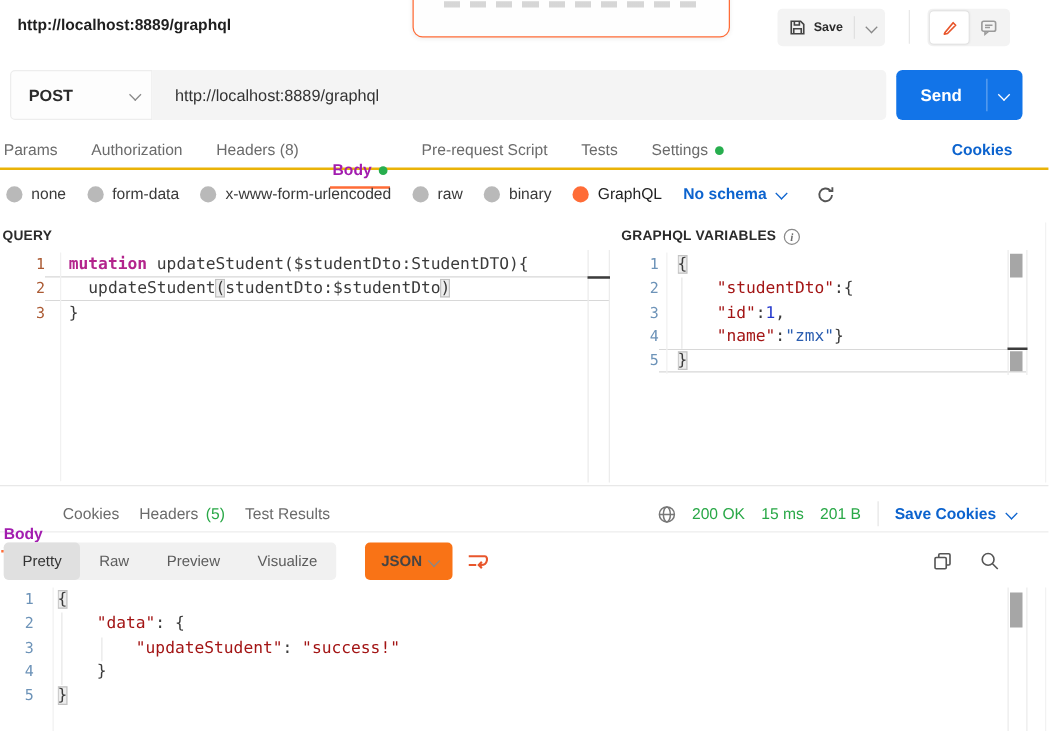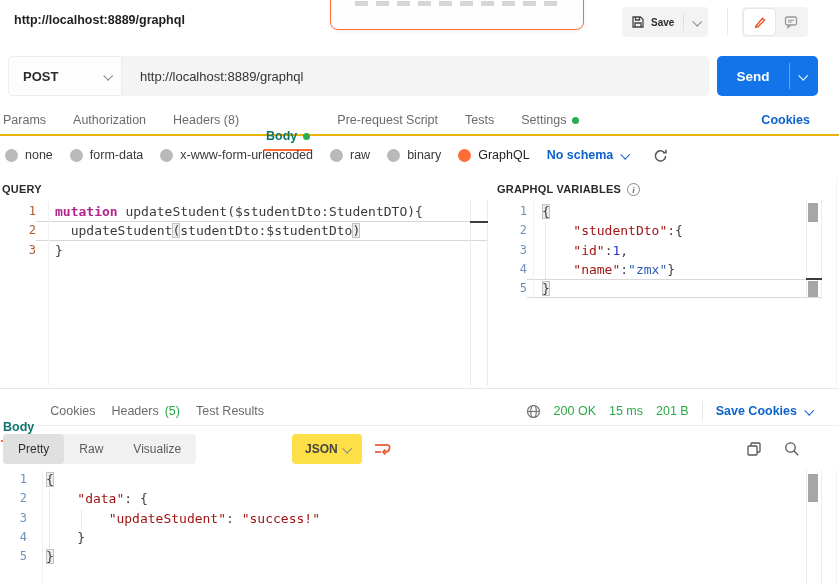--- a/index.html
+++ b/index.html
@@ -42,21 +42,21 @@
   
   .chev{display:inline-block;width:6px;height:6px;border-right:1.6px solid #888;
         border-bottom:1.6px solid #888;transform:rotate(45deg) translateY(-1px);}
   .chev.blue{border-color:var(--link);}
   .chev.white{border-color:#fff;}
 
   
   .tabrow{left:0;top:105px;width:839px;height:31px;border-bottom:2px solid #eab308;box-sizing:border-box;}
   .tabs{display:flex;gap:27px;padding-left:3px;height:30px;align-items:center;font-size:12.5px;color:#6b6b6b;}
   .tab{position:relative;height:30px;display:flex;align-items:center;gap:6px;cursor:pointer;white-space:nowrap;}
-  .tab.active{color:#0f766e;font-weight:600;margin-top:32px;}
+  .tab.active{color:#a21caf;font-weight:600;margin-top:32px;}
   .tab.active .under{position:absolute;left:-2px;right:-2px;bottom:0;height:2.5px;background:var(--accent);}
   .dot{width:7px;height:7px;border-radius:50%;background:var(--dotgreen);}
   .cookies{position:absolute;right:29px;top:0;height:30px;display:flex;align-items:center;
            color:var(--link);font-weight:600;font-size:12.5px;cursor:pointer;}
 
   
   .radiorow{left:0;top:142px;width:720px;height:26px;display:flex;gap:17px;align-items:center;
             padding-left:5px;font-size:12.5px;color:#3a3a3a;}
   .radio-item{display:flex;align-items:center;gap:7px;cursor:pointer;white-space:nowrap;}
   .rdot{width:13px;height:13px;border-radius:50%;background:#b9b9b9;}
@@ -99,21 +99,21 @@
   .status .g{color:var(--green);font-size:12.5px;font-weight:500;}
   .status-sep{width:1px;height:20px;background:#e6e6e6;}
   .save-resp{display:flex;align-items:center;gap:8px;color:var(--link);font-weight:600;
              font-size:12.5px;cursor:pointer;}
 
   .viewrow{left:0;top:434px;width:839px;height:30px;}
   .viewgroup{position:absolute;left:3px;top:0;height:30px;background:#f1f1f1;border-radius:4px;
              display:flex;align-items:center;font-size:12px;color:#5c5c5c;}
   .viewgroup .vm{padding:0 15px;height:30px;display:flex;align-items:center;border-radius:4px;cursor:pointer;}
   .viewgroup .vm.on{background:#e0e0e0;color:#333;font-weight:500;}
-  .json-dd{position:absolute;left:292px;top:0;width:70px;height:30px;background:#fde047;border-radius:4px;
+  .json-dd{position:absolute;left:292px;top:0;width:70px;height:30px;background:#f97316;border-radius:4px;
            display:flex;align-items:center;justify-content:space-between;padding:0 12px 0 13px;
            box-sizing:border-box;font-size:12px;font-weight:600;color:#444;cursor:pointer;}
   .icon-btn{position:absolute;top:5px;width:20px;height:20px;display:flex;align-items:center;
             justify-content:center;cursor:pointer;}
 </style>
 </head>
 <body>
 
 <div id="app">
 
@@ -301,20 +301,21 @@
         <span>Save Cookies</span>
         <span class="chev blue"></span>
       </span>
     </div>
   </div>
 
   <div class="abs viewrow">
     <div class="viewgroup">
       <div class="vm on">Pretty</div>
       <div class="vm">Raw</div>
+      <div class="vm">Preview</div>
       <div class="vm">Visualize</div>
     </div>
     <div class="json-dd">
       <span>JSON</span>
       <span class="chev"></span>
     </div>
     <div class="icon-btn" style="left:372px;">
       <svg width="20" height="20" viewBox="0 0 20 20">
         <path d="M3 6 h13" stroke="#e8562c" stroke-width="1.7" fill="none"></path>
         <path d="M3 13 h6" stroke="#e8562c" stroke-width="1.7" fill="none"></path>

